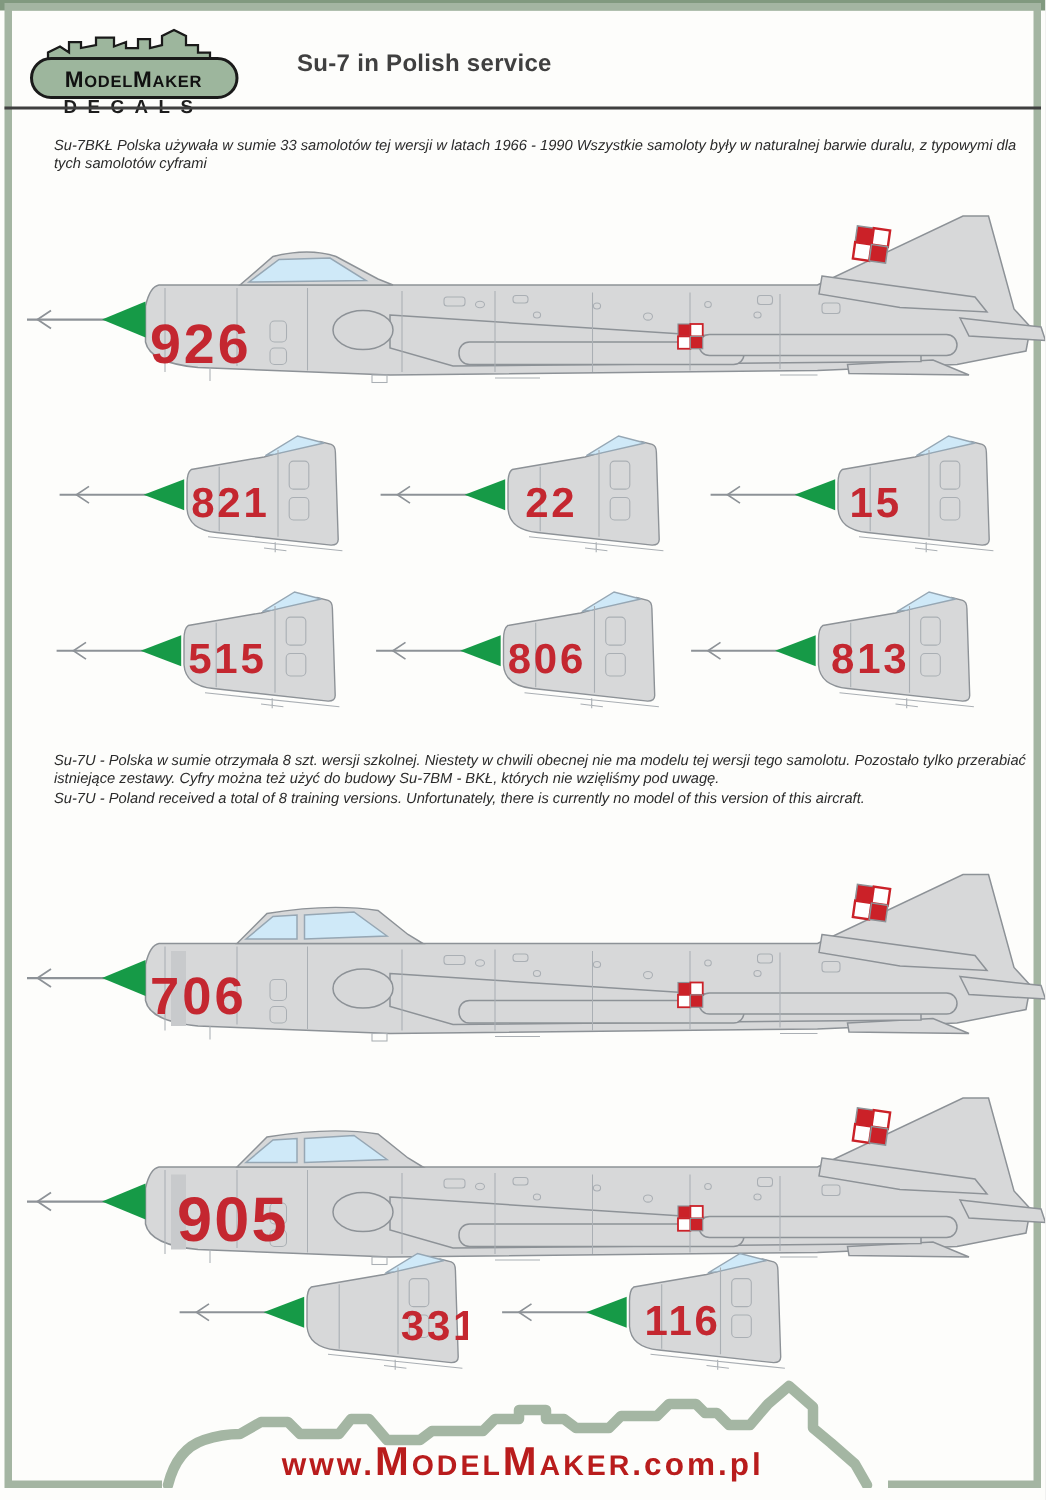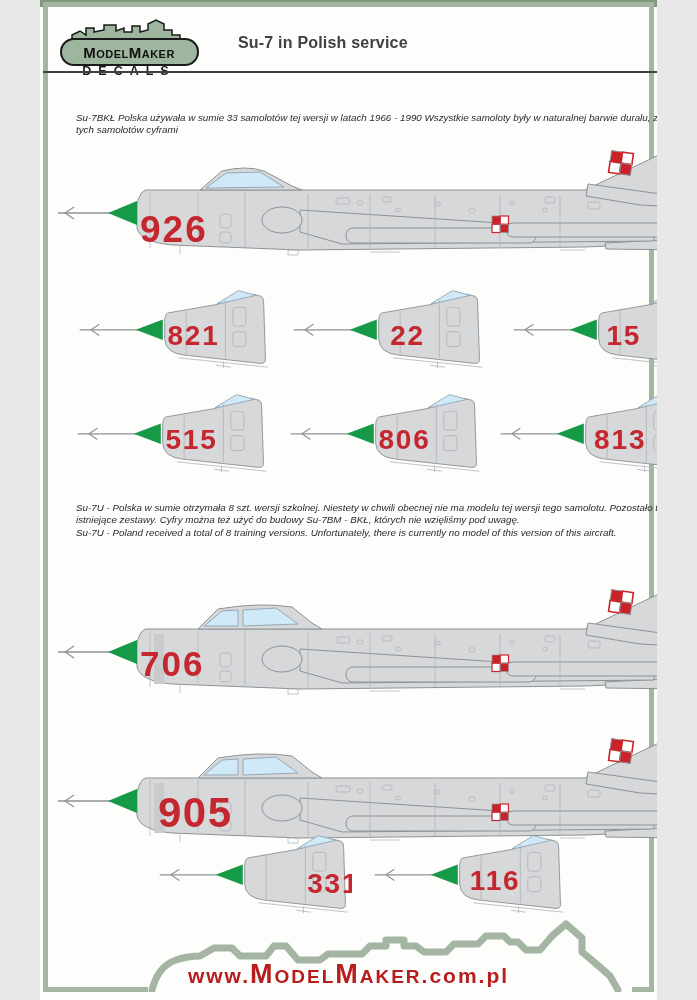--- a/index.html
+++ b/index.html
@@ -1,25 +1,25 @@
 <!DOCTYPE html>
 <html><head>
 <meta charset="utf-8">
 <style>
   html,body{margin:0;padding:0;background:#e8e8e8;}
-  .page{position:relative;width:617px;height:1000px;background:#fdfdfb;overflow:hidden;
+  .page{position:relative;width:697px;height:1000px;background:#fdfdfb;overflow:hidden;
         font-family:"Liberation Sans",sans-serif;margin:0 auto;}
   .topbar{position:absolute;left:0;top:0;width:697px;height:7px;background:#81997f;}
   .frame{position:absolute;left:3px;right:3px;top:2px;bottom:8px;border:5px solid #a4b5a2;pointer-events:none;}
   .logo{position:absolute;left:16px;top:11px;}
   .title{position:absolute;left:198px;top:34px;font-size:16px;font-weight:bold;color:#404040;letter-spacing:.2px;}
   .divider{position:absolute;left:3px;top:71px;width:691px;height:2px;background:#3f3f3f;}
   .para{position:absolute;font-style:italic;font-size:9.8px;line-height:12.3px;color:#2a2a2a;}
   .para span{display:block;}
-  .p1{left:36px;top:92px;width:648px;margin-top:20px;}
+  .p1{left:36px;top:92px;width:648px;}
   .p2{left:36px;top:489px;width:656px;margin-top:13px;}
   .plane{position:absolute;left:0;width:697px;height:142px;}
   .nose{position:absolute;width:196px;height:89px;}
   .num{font-family:"Liberation Sans",sans-serif;font-weight:bold;fill:#c42730;}
   .num-stencil{letter-spacing:2px;}
   .num-plain{letter-spacing:1.5px;}
   .skyline{position:absolute;left:108px;top:918px;}
   .footer-url{position:absolute;left:0;right:0;top:959px;text-align:center;color:#b91c1c;
               font-weight:bold;letter-spacing:2px;white-space:nowrap;}
   .footer-url .small{font-size:21px;}

